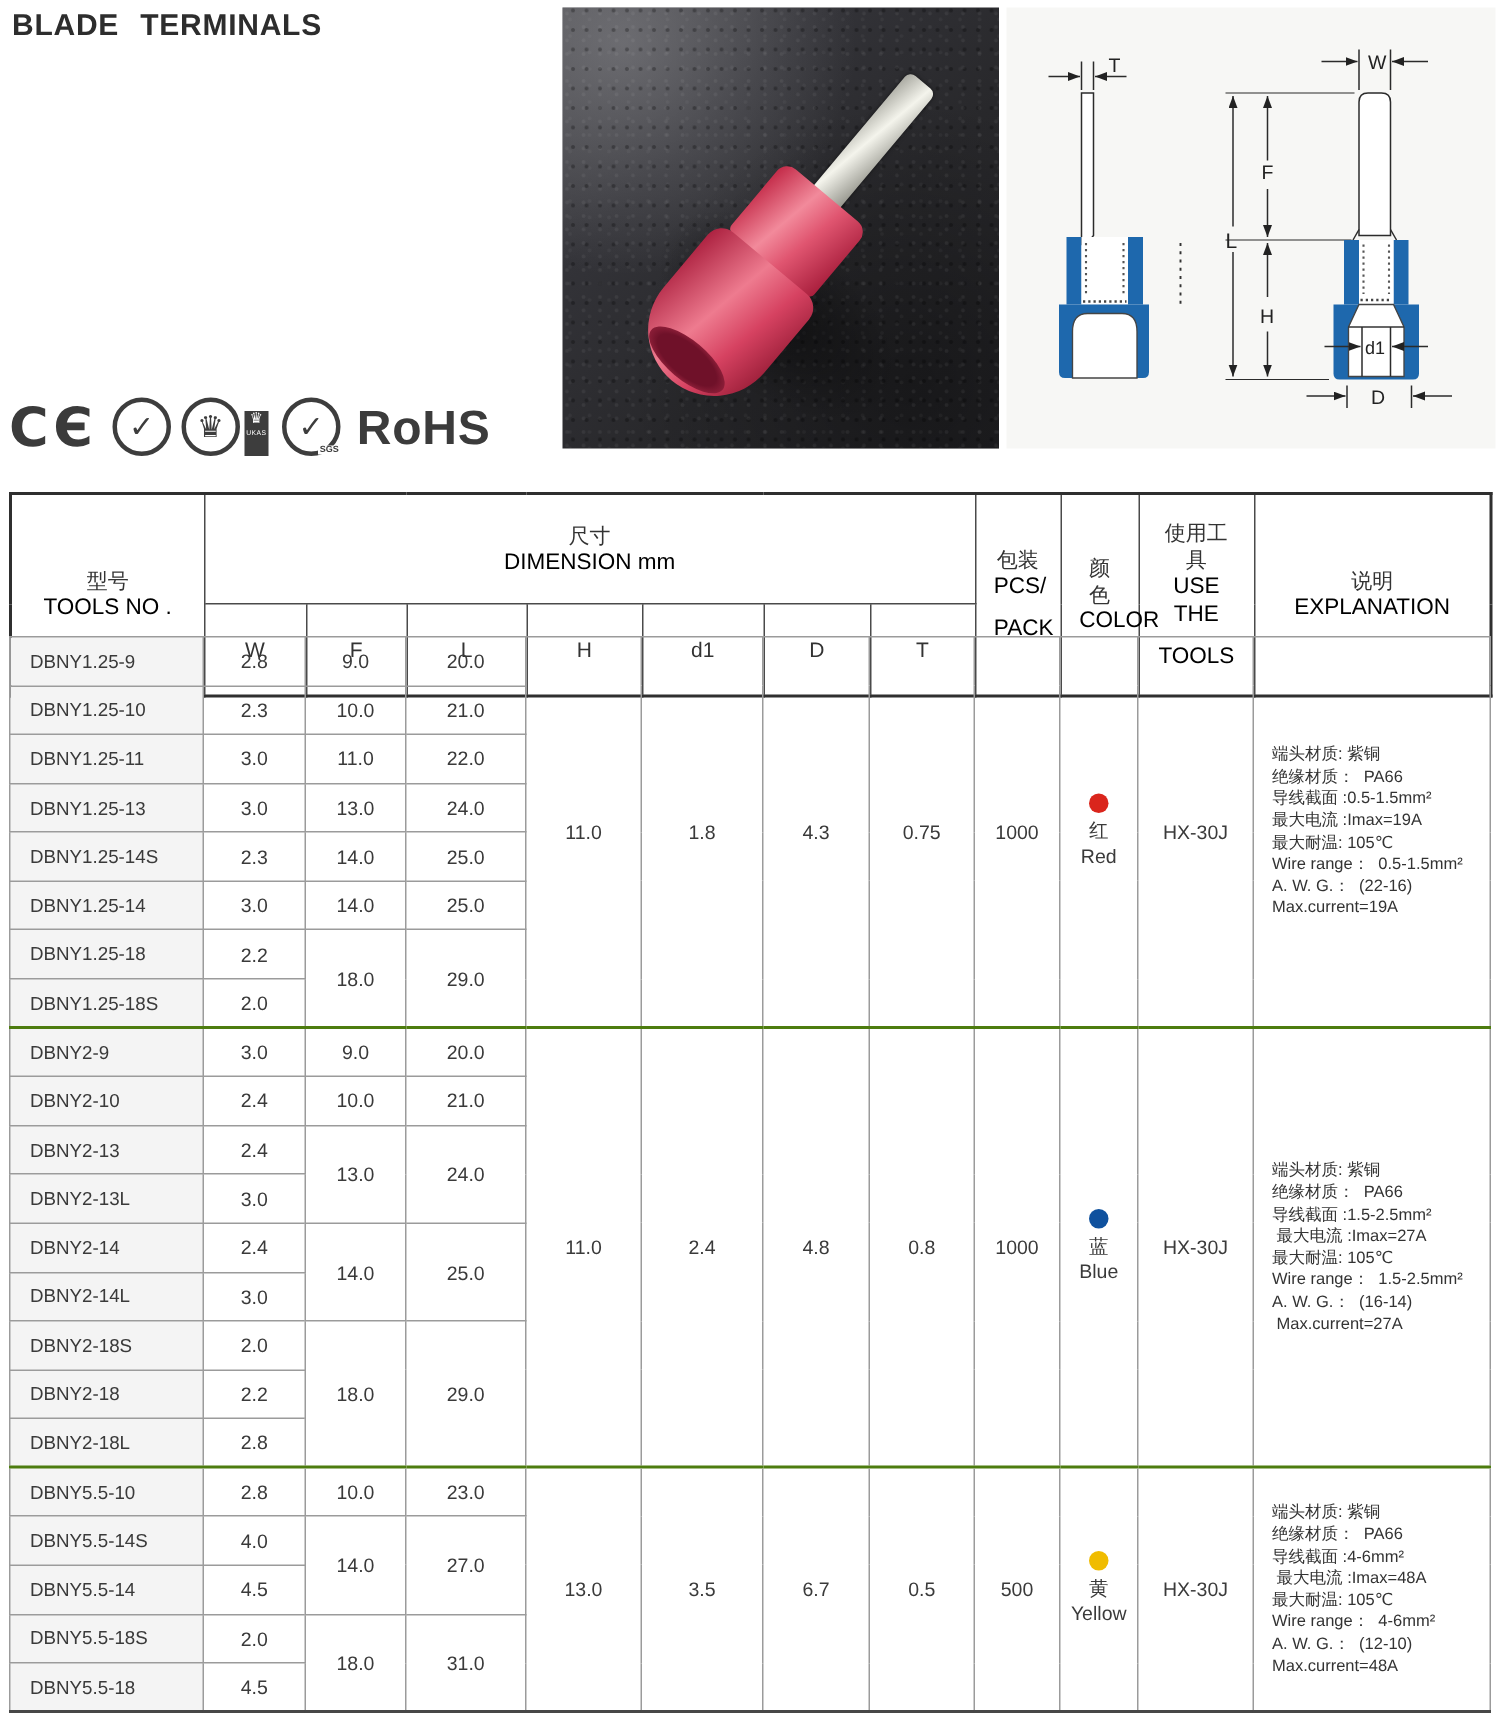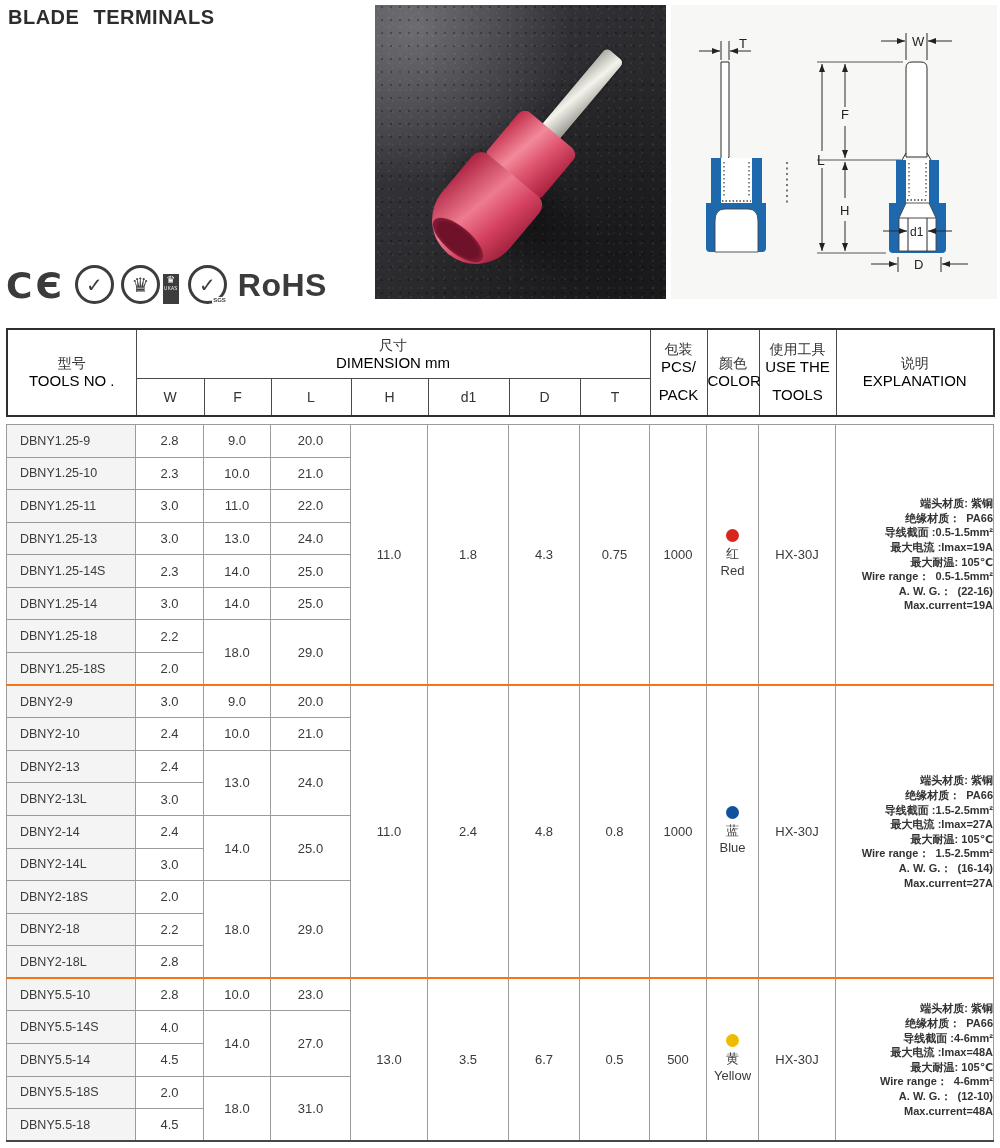--- a/index.html
+++ b/index.html
@@ -59,40 +59,40 @@
       border-radius:50%;background:radial-gradient(ellipse at center,#6f1129 0 55%,#c03553 100%);}
 
   
   .diagram{position:absolute;left:671px;top:5px;width:326px;height:294px;background:#f7f7f5;}
   .dim{font-family:"Liberation Sans","DejaVu Sans",sans-serif;fill:#222;}
 
   
   table{border-collapse:collapse;table-layout:fixed;width:987px;}
   .thead{position:absolute;left:6px;top:328px;}
   .htable{border:2px solid #2f2f2f;}
-  .htable td{border:1px solid #4a4a4a;text-align:center;vertical-align:middle;background:#fff;padding:0;}
+  .htable td{border:1px solid #4a4a4a;text-align:center;vertical-align:middle;background:#fff;padding:12px;}
   .htable .h1 td{height:48px;}
   .htable .h2 td{height:36px;font-size:14px;color:#333;}
   .zh{font-size:14px;color:#333;line-height:1.3;}
   .en{font-size:15px;color:#000000;line-height:1.25;}
   .gap{margin-top:9px;}
 
   .tbody{position:absolute;left:6px;top:424px;}
   .btable{border:1.5px solid #6e6e6e;border-bottom:2px solid #474747;}
   .btable td{border:1px solid #9b9b9b;text-align:center;vertical-align:middle;
              font-size:13px;color:#3a3a3a;padding:0;}
   .btable tr{height:32.59px;}
   .item-cell{background:#f4f4f4;text-align:left !important;padding-left:13px !important;
              font-size:12.5px !important;color:#333;}
-  .group-start td{border-top:2px solid #f97316;}
+  .group-start td{border-top:2px solid #4d7c0f;}
   .dot{width:13px;height:13px;border-radius:50%;margin:0 auto 3px auto;}
   .c-zh{font-size:13px;line-height:1.4;}
   .c-en{font-size:13px;line-height:1.3;}
   .expl-cell{vertical-align:middle;}
-  .expl{text-align:right;padding-left:12px;font-size:11px;line-height:14.6px;color:#333;font-weight:bold;}
+  .expl{text-align:left;padding-left:12px;font-size:11px;line-height:14.6px;color:#333;}
   .expl div{white-space:pre;}
 </style>
 </head>
 <body>
 
 <div class="page">
 
   <div class="page-title">BLADE TERMINALS</div>
 
 

